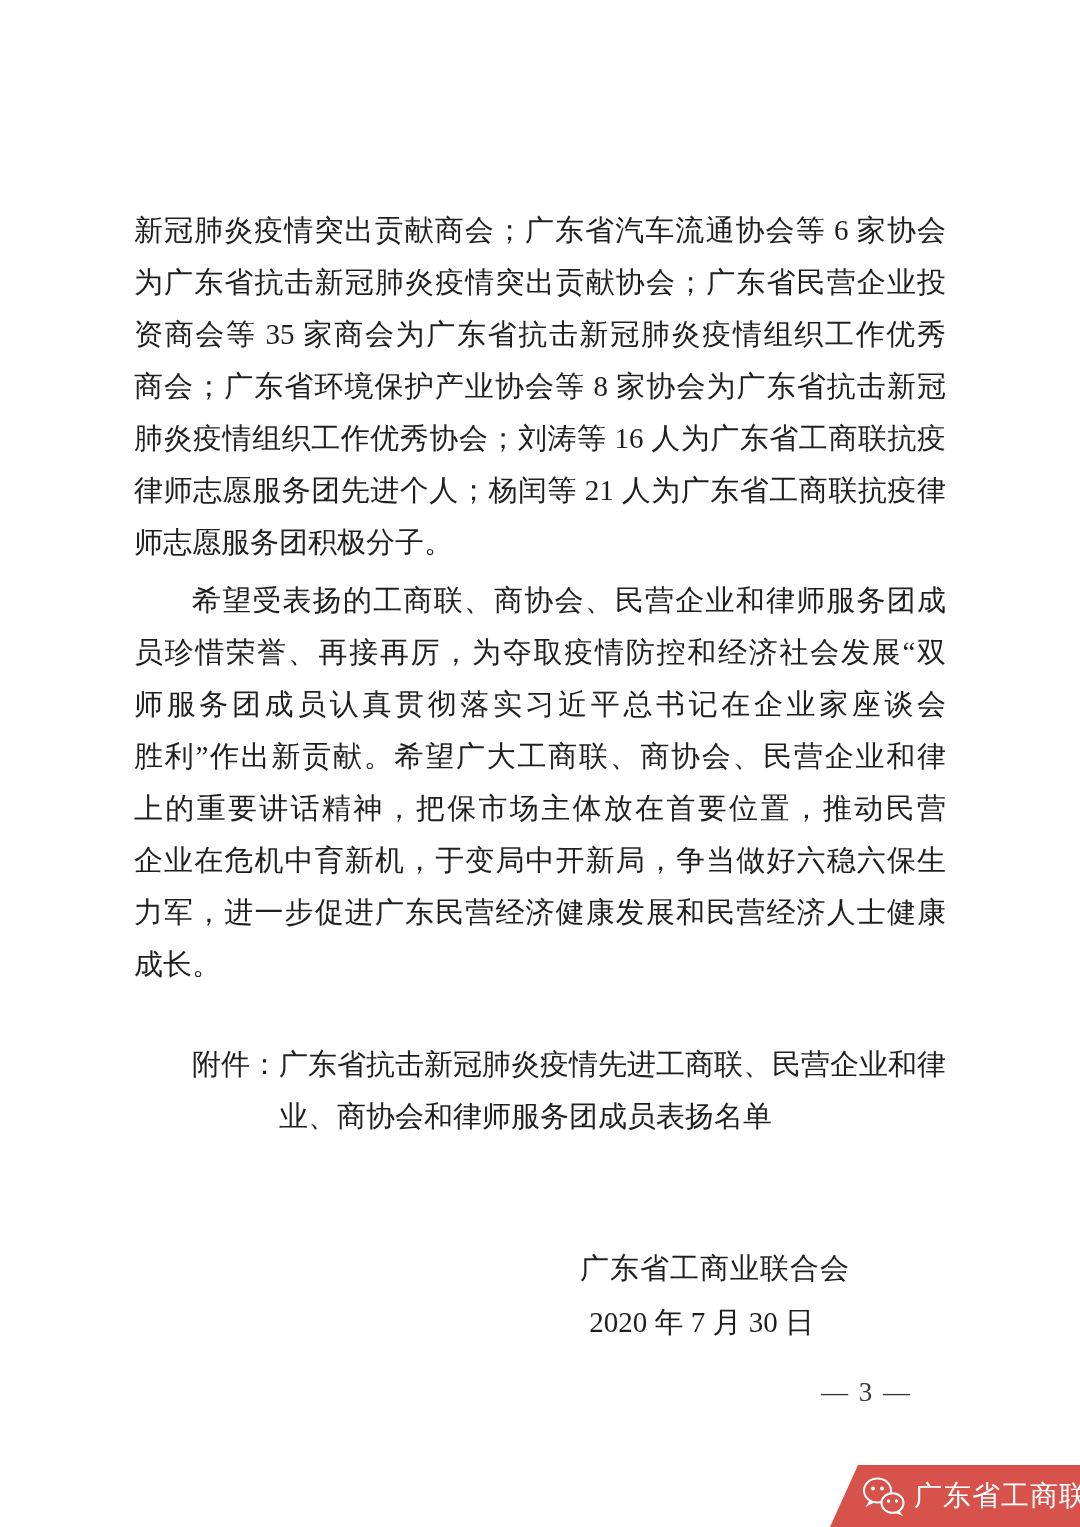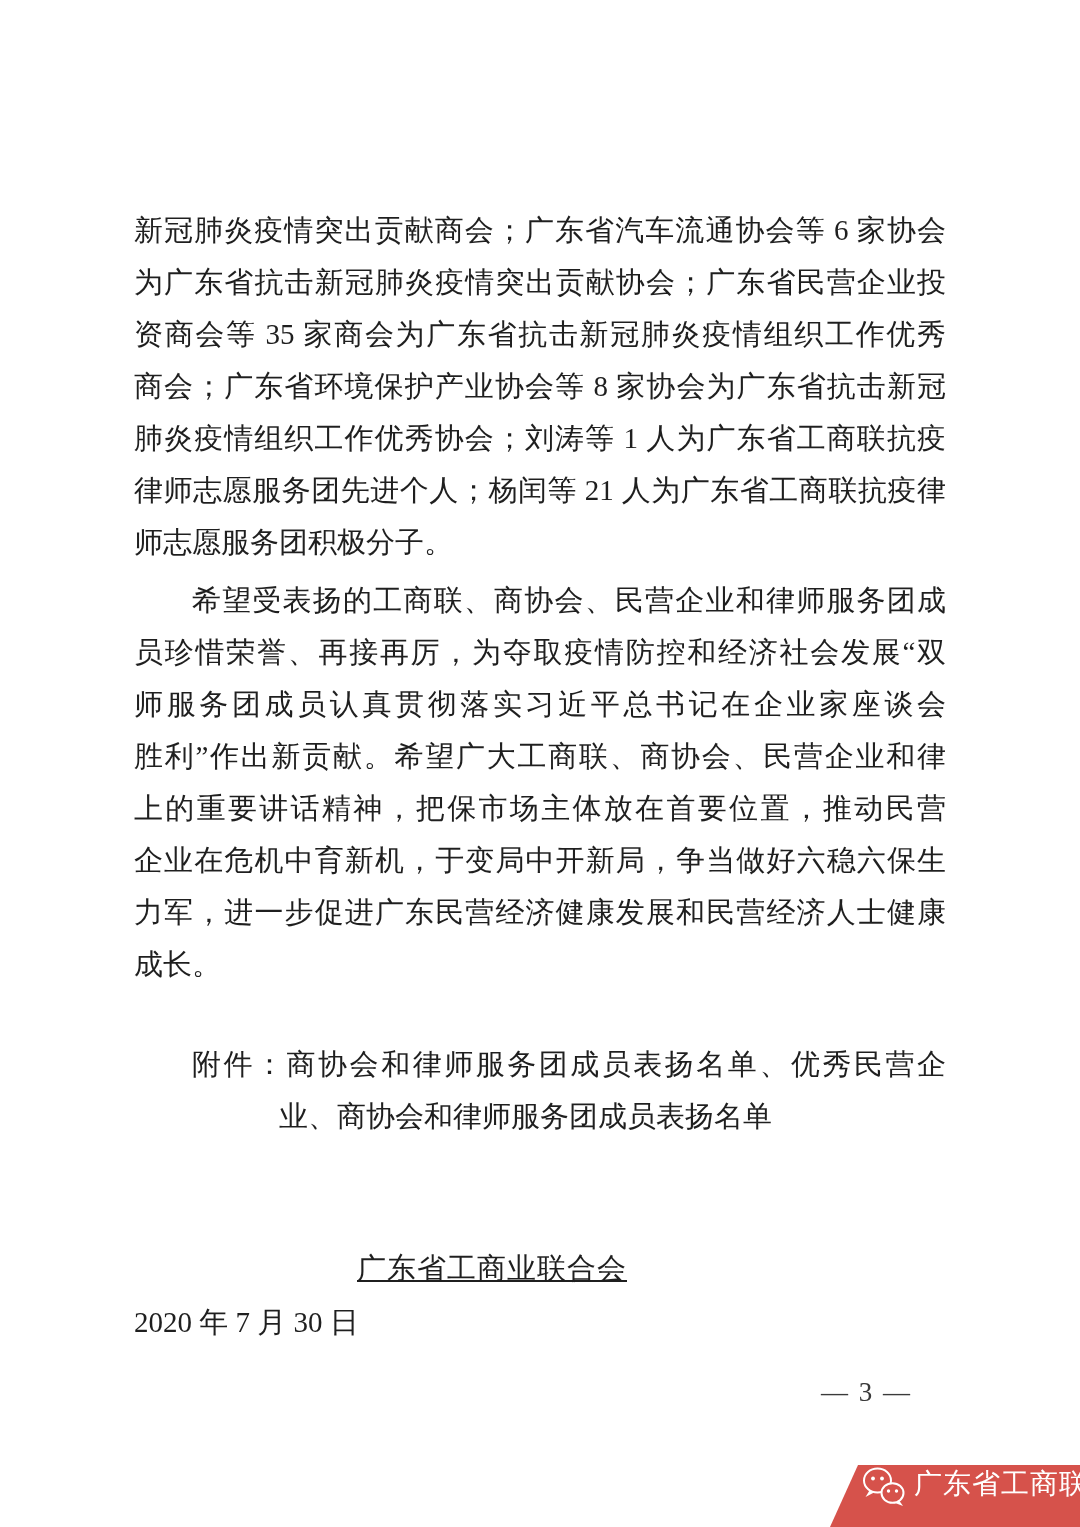--- a/index.html
+++ b/index.html
@@ -35,48 +35,49 @@
   }
   .line.indent { padding-left: 58px; }
   .para + .para { margin-top: 6px; }
   .attachment { margin-top: 48px; }
   .attachment .att-0 { padding-left: 58px; }
   .attachment .att-1 { padding-left: 145px; }
   .sig-org {
     margin-top: 100px;
     height: 52px;
     line-height: 52px;
-    text-align: center;
+    text-align: right;
     padding-right: 96px;
     letter-spacing: 1px;
-    text-decoration: underline;
   }
   .sig-date {
     margin-top: 2px;
     height: 52px;
     line-height: 52px;
+    text-align: right;
     padding-right: 132px;
   }
   .page-num {
     margin-top: 24px;
     height: 40px;
     line-height: 40px;
     text-align: right;
     padding-right: 34px;
     font-size: 27px;
     color: #3a3a3a;
     letter-spacing: 2px;
   }
   .banner {
     position: absolute;
     right: 0;
     bottom: 0;
     width: 250px;
     height: 62px;
     display: flex;
+    align-items: center;
     padding-left: 30px;
     clip-path: polygon(28px 0, 100% 0, 100% 100%, 0 100%);
     background: #d6524b;
   }
   .banner .wx-icon {
     flex: 0 0 auto;
     margin-right: 8px;
     display: block;
   }
   .banner-text {
@@ -90,37 +91,37 @@
 </head>
 <body style="background: rgb(255, 255, 255);">
 
 <div class="doc">
   <div id="paras">
       <div class="para">
         <div class="line">新冠肺炎疫情突出贡献商会；广东省汽车流通协会等 6 家协会</div>
         <div class="line">为广东省抗击新冠肺炎疫情突出贡献协会；广东省民营企业投</div>
         <div class="line">资商会等 35 家商会为广东省抗击新冠肺炎疫情组织工作优秀</div>
         <div class="line">商会；广东省环境保护产业协会等 8 家协会为广东省抗击新冠</div>
-        <div class="line">肺炎疫情组织工作优秀协会；刘涛等 1 人为广东省工商联抗疫</div>
+        <div class="line">肺炎疫情组织工作优秀协会；刘涛等 16 人为广东省工商联抗疫</div>
         <div class="line">律师志愿服务团先进个人；杨闰等 21 人为广东省工商联抗疫律</div>
         <div class="line last">师志愿服务团积极分子。</div>
       </div>
       <div class="para">
         <div class="line indent">希望受表扬的工商联、商协会、民营企业和律师服务团成</div>
         <div class="line">员珍惜荣誉、再接再厉，为夺取疫情防控和经济社会发展“双</div>
         <div class="line">师服务团成员认真贯彻落实习近平总书记在企业家座谈会</div>
         <div class="line">胜利”作出新贡献。希望广大工商联、商协会、民营企业和律</div>
         <div class="line">上的重要讲话精神，把保市场主体放在首要位置，推动民营</div>
         <div class="line">企业在危机中育新机，于变局中开新局，争当做好六稳六保生</div>
         <div class="line">力军，进一步促进广东民营经济健康发展和民营经济人士健康</div>
         <div class="line last">成长。</div>
       </div>
     </div>
   <div class="attachment" id="attachment">
-      <div class="line att-0">附件：商协会和律师服务团成员表扬名单、优秀民营企</div>
+      <div class="line att-0">附件：广东省抗击新冠肺炎疫情先进工商联、民营企业和律</div>
       <div class="line att-1 last">业、商协会和律师服务团成员表扬名单</div>
     </div>
   <div class="sig-org">广东省工商业联合会</div>
   <div class="sig-date">2020 年 7 月 30 日</div>
   <div class="page-num">— 3 —</div>
 </div>
 
 <div class="banner" style="background: rgb(214, 82, 75);">
   <svg class="wx-icon" width="46" height="42" viewBox="0 0 46 42">
     <ellipse cx="17.5" cy="15.5" rx="13.5" ry="12" fill="none" stroke="#ffffff" stroke-width="2"></ellipse>

